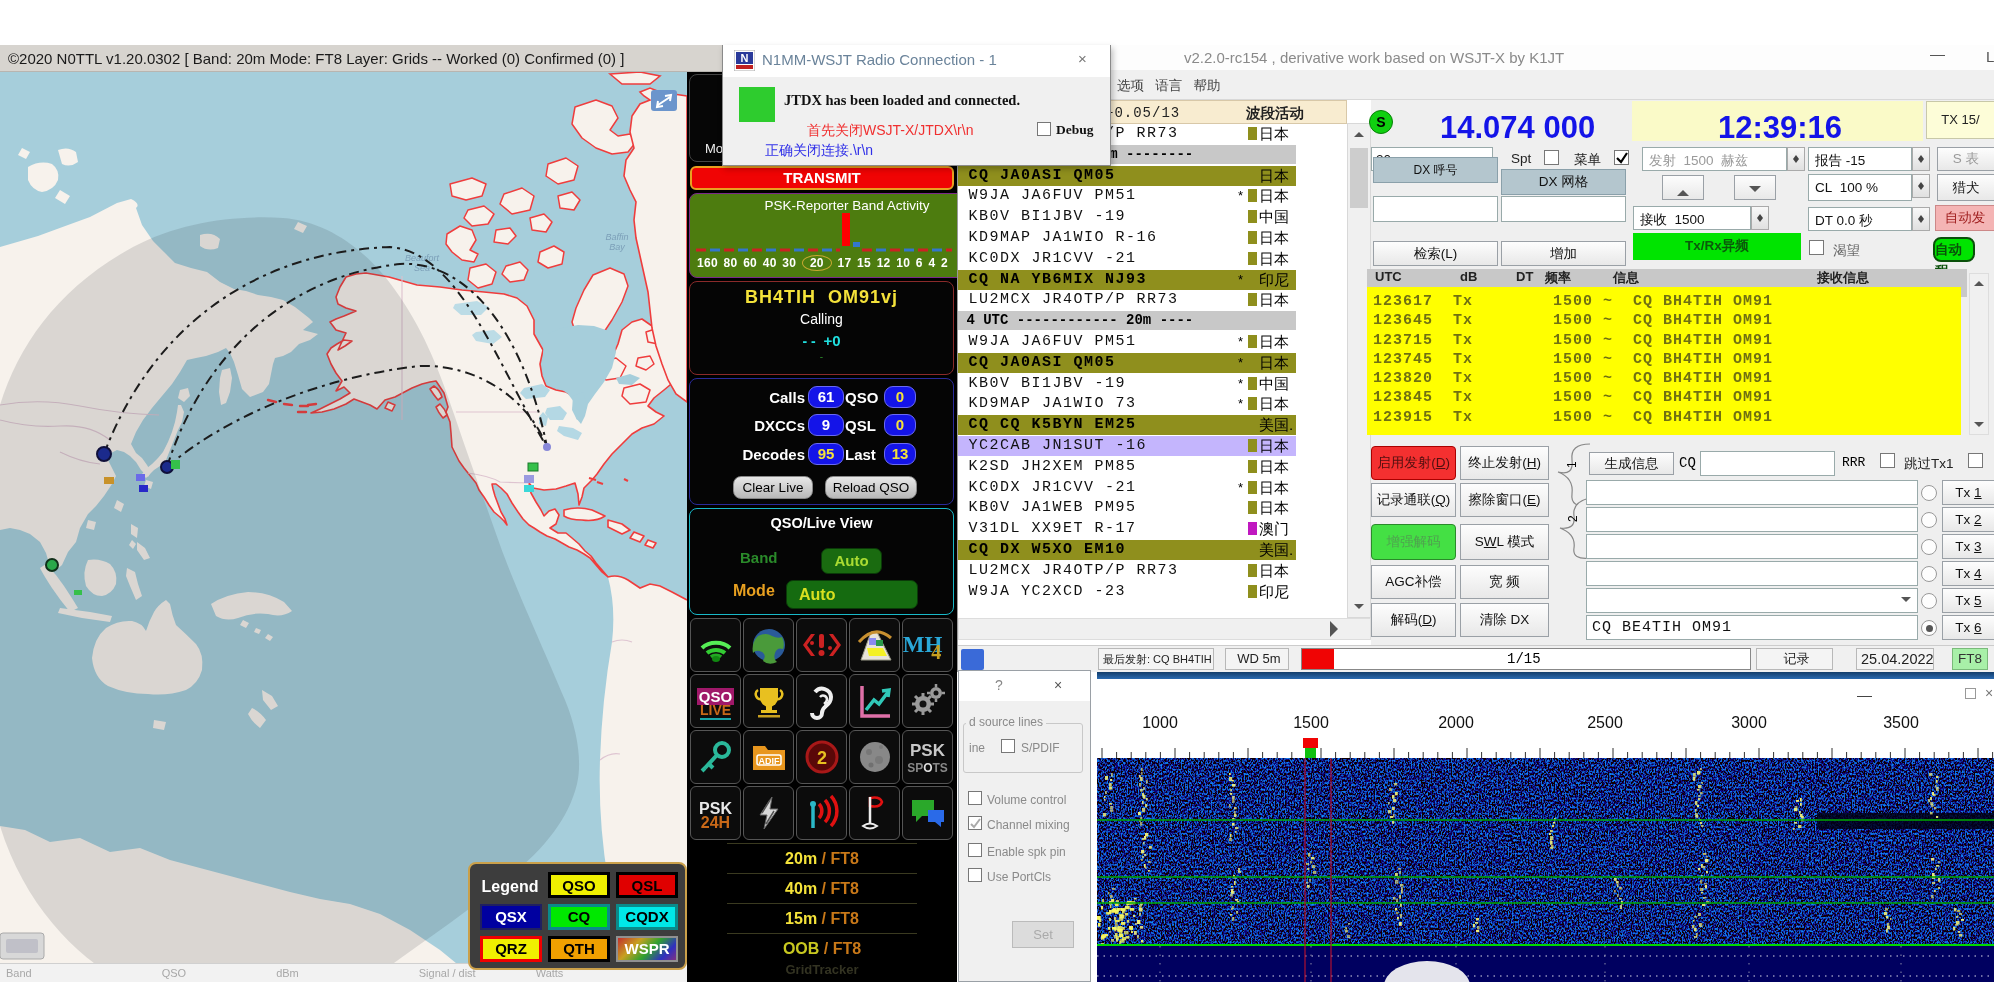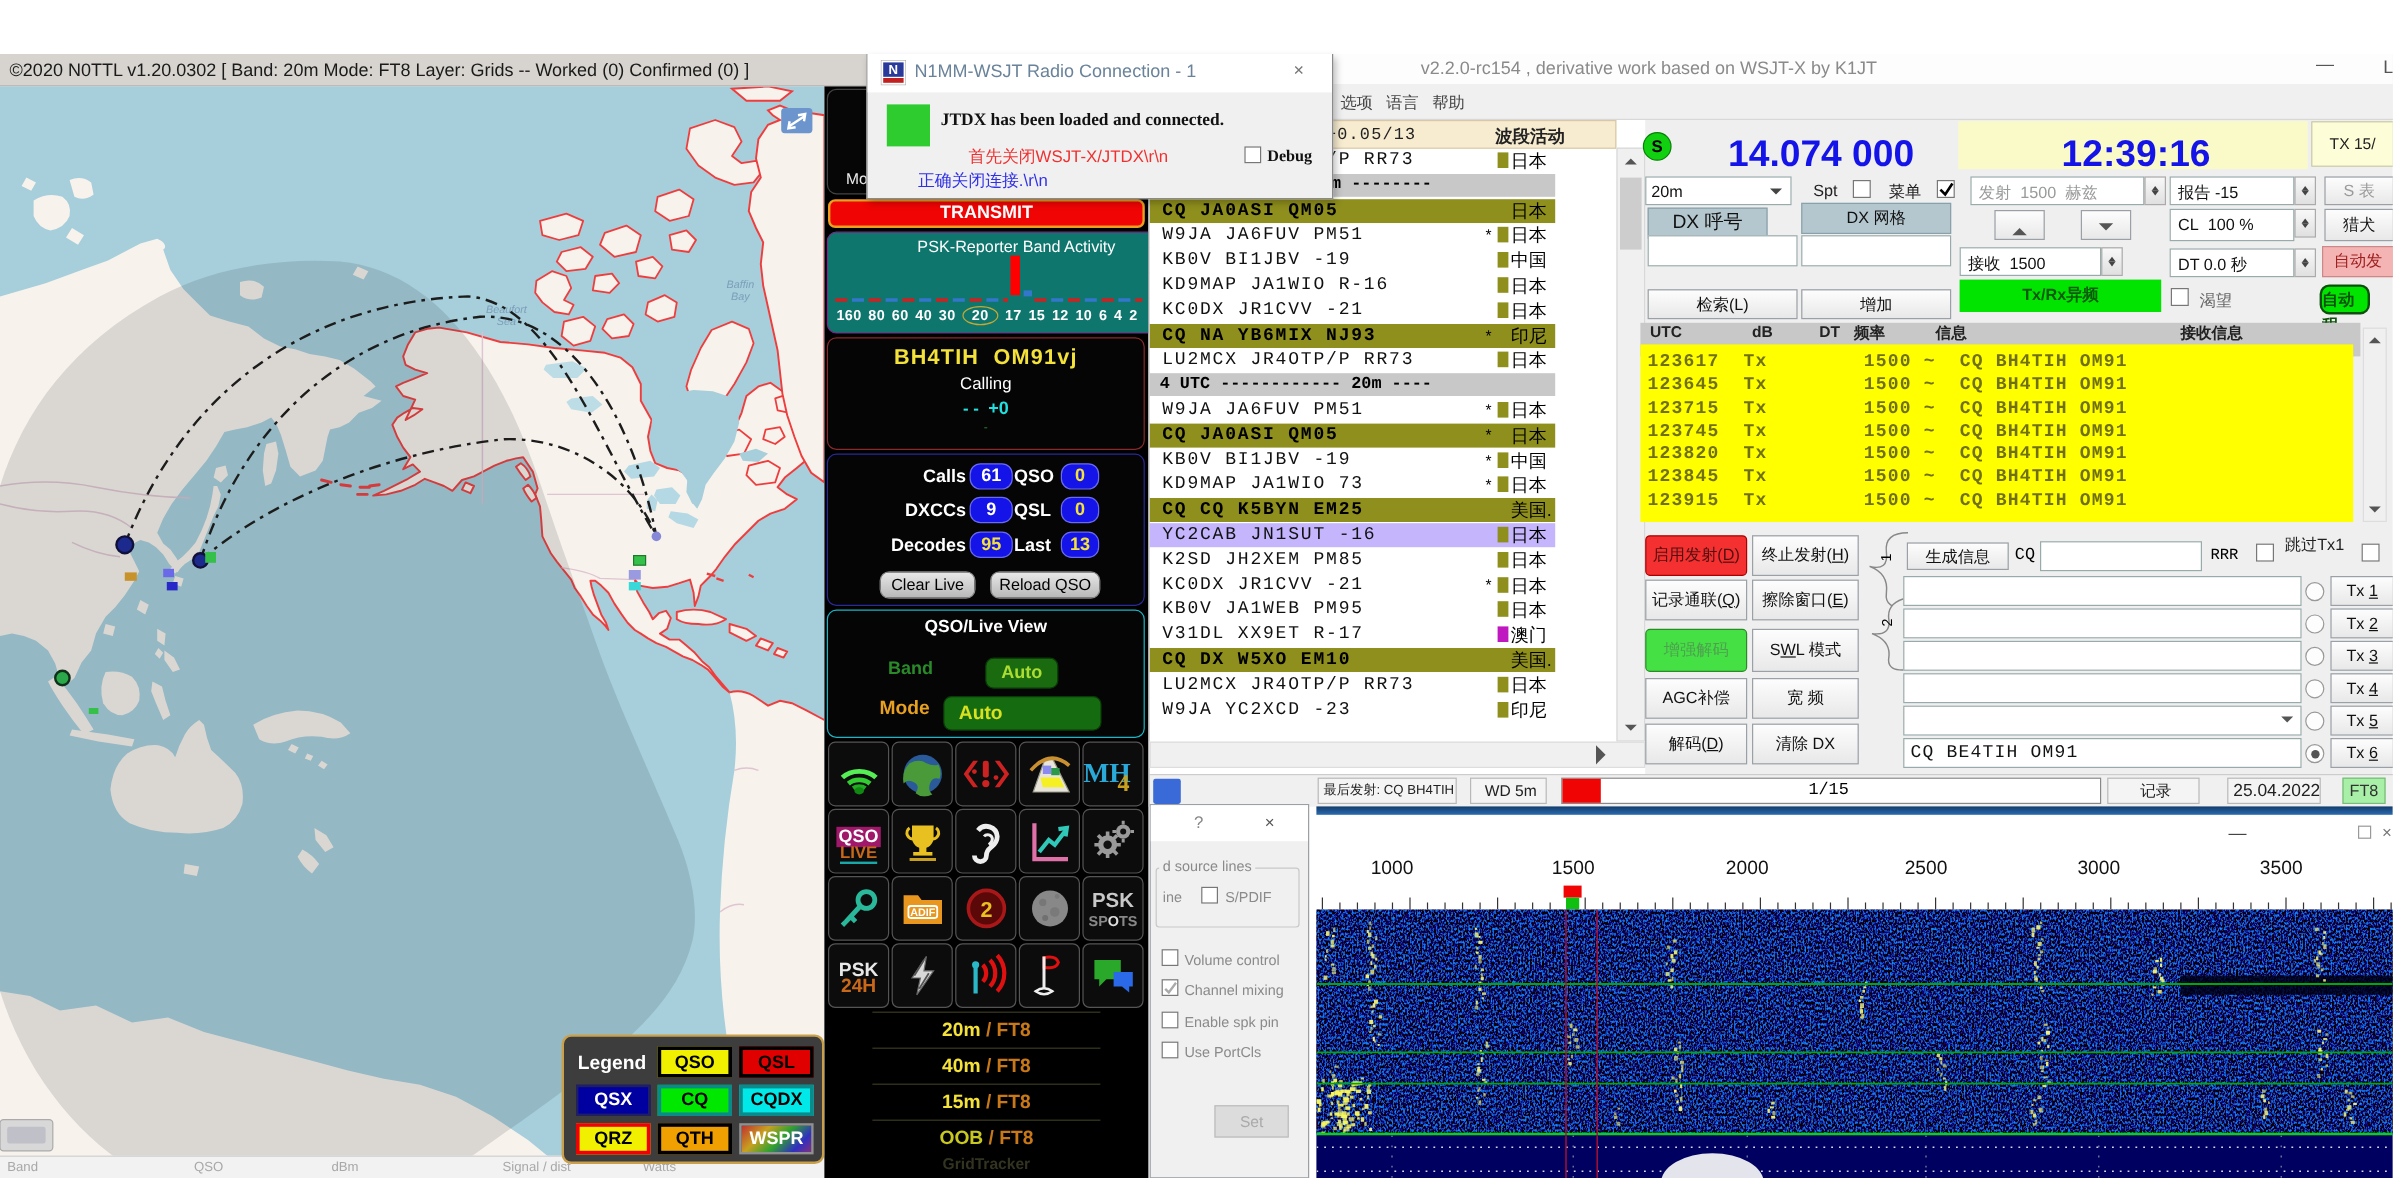--- a/index.html
+++ b/index.html
@@ -144,21 +144,21 @@
 </div>
 <div class="abs" style="left:0;top:891px;width:687px;height:19px;background:#f2f2f2;border-top:1px solid #d0d0d0;color:#a8a8a8;font-size:11px;line-height:19px;white-space:nowrap;overflow:hidden">
 <span style="margin-left:6px">Band</span><span style="margin-left:130px">QSO</span><span style="margin-left:90px">dBm</span><span style="margin-left:120px">Signal / dist</span><span style="margin-left:60px">Watts</span></div>
 </div>
 
 <div class="abs" id="gtpanel" style="left:687px;top:72px;width:270px;height:910px;background:#000;color:#fff">
 <div class="abs" style="left:2px;top:2px;width:266px;height:88px;background:#060606;border:1px solid #444;border-radius:8px">
       <span style="position:absolute;left:15px;top:66px;font-size:13px;color:#eee">Mo</span>
     </div>
 <div class="abs" style="left:3px;top:94px;width:264px;height:24px;background:#f00404;border:2px solid #e8a020;border-radius:6px;color:#fff;font-size:15px;font-weight:bold;text-align:center;line-height:20px">TRANSMIT</div>
-<div class="abs" style="left:2px;top:121px;width:316px;height:85px;background:#0f766e;border:1px solid #7a2a8a;border-radius:8px">
+<div class="abs" style="left:2px;top:121px;width:316px;height:85px;background:#4d7c0f;border:1px solid #7a2a8a;border-radius:8px">
  <div style="text-align:center;font-size:13.5px;color:#fff;margin-top:4px">PSK-Reporter Band Activity</div>
  <div class="abs" style="left:152px;top:19px;width:8px;height:33px;background:#f00"></div>
  <div class="abs" style="left:163px;top:48px;width:7px;height:5px;background:#3377cc"></div>
  <svg class="abs" style="left:0;top:52px" width="265" height="8">
         <g stroke-width="3">
  <line x1="6" y1="4" x2="16" y2="4" stroke="#cc2222"></line>
           <line x1="20" y1="4" x2="30" y2="4" stroke="#3377cc"></line>
  <line x1="34" y1="4" x2="44" y2="4" stroke="#cc2222"></line>
           <line x1="48" y1="4" x2="58" y2="4" stroke="#3377cc"></line>
  <line x1="62" y1="4" x2="72" y2="4" stroke="#cc2222"></line>
@@ -539,21 +539,21 @@
  <div class="abs fld" style="left:279px;top:47px;width:145px;height:24px;color:#9a9a9a">
         <span style="position:absolute;left:6px;top:4px;font-size:13.5px">发射&nbsp;&nbsp;1500&nbsp;&nbsp;赫兹</span>
       </div>
  <span class="abs spin" style="left:424px;top:47px"></span>
  <div class="abs fld" style="left:445px;top:47px;width:104px;height:24px">
         <span style="position:absolute;left:6px;top:4px;font-size:13.5px">报告 -15</span>
       </div>
  <span class="abs spin" style="left:549px;top:47px"></span>
  <div class="abs btn" style="left:574px;top:47px;width:58px;height:24px;line-height:22px;color:#9a9a9a">S 表</div>
  
- <div class="abs" style="left:10px;top:73px;width:100px;height:26px;background:#b4c6ce;border:1px solid #8aa0aa;font-size:16px;text-align:center;line-height:24px;color:#111">DX 呼号</div>
+ <div class="abs" style="left:10px;top:57px;width:125px;height:26px;background:#b4c6ce;border:1px solid #8aa0aa;font-size:12px;text-align:center;line-height:24px;color:#111">DX 呼号</div>
  <div class="abs" style="left:138px;top:69px;width:125px;height:26px;background:#b4c6ce;border:1px solid #8aa0aa;font-size:13.5px;text-align:center;line-height:24px;color:#111">DX 网格</div>
  <div class="abs fld" style="left:10px;top:96px;width:125px;height:26px"></div>
  <div class="abs fld" style="left:138px;top:96px;width:125px;height:26px"></div>
  <div class="abs btn" style="left:299px;top:75px;width:42px;height:25px">
         <span style="position:absolute;left:14px;top:8px;width:0;height:0;border:6px solid transparent;border-bottom-color:#555"></span>
       </div>
  <div class="abs btn" style="left:371px;top:75px;width:42px;height:25px">
         <span style="position:absolute;left:14px;top:10px;width:0;height:0;border:6px solid transparent;border-top-color:#555"></span>
       </div>
  <div class="abs fld" style="left:445px;top:74px;width:104px;height:27px">
@@ -613,21 +613,21 @@
       </svg>
  <svg class="abs" style="left:187px;top:398px" width="48" height="100">
         <path d="M40,0 Q22,4 24,18 Q26,32 10,30 Q26,36 24,50 Q22,62 40,60" fill="#efefef" stroke="#888" stroke-width="1.2"></path>
         <text x="27" y="24" font-size="12" transform="rotate(-90 27 24)">2</text>
       </svg>
  <div class="abs btn" style="left:226px;top:352px;width:85px;height:23px;line-height:21px">生成信息</div>
  <span class="abs" style="left:316px;top:355px;font-size:14px;font-family:'Liberation Mono',monospace">CQ</span>
  <div class="abs fld" style="left:337px;top:351px;width:135px;height:25px"></div>
  <span class="abs" style="left:479px;top:355px;font-size:13px;font-family:'Liberation Mono',monospace">RRR</span>
  <span class="abs cb" style="left:517px;top:353px"></span>
- <span class="abs lbl" style="left:541px;top:345px">跳过Tx1</span>
+ <span class="abs lbl" style="left:541px;top:355px">跳过Tx1</span>
  <span class="abs cb" style="left:605px;top:353px"></span>
  <div class="abs fld" style="left:223px;top:380px;width:332px;height:25px"></div>
 <span class="abs" style="left:558px;top:385px;width:16px;height:16px;border-radius:50%;border:1px solid #999;background:#fdfdfd"></span>
 <span class="abs btn" style="left:579px;top:380px;width:53px;height:25px;line-height:23px">Tx <u>1</u></span>
 <div class="abs fld" style="left:223px;top:407px;width:332px;height:25px"></div>
 <span class="abs" style="left:558px;top:412px;width:16px;height:16px;border-radius:50%;border:1px solid #999;background:#fdfdfd"></span>
 <span class="abs btn" style="left:579px;top:407px;width:53px;height:25px;line-height:23px">Tx <u>2</u></span>
 <div class="abs fld" style="left:223px;top:434px;width:332px;height:25px"></div>
 <span class="abs" style="left:558px;top:439px;width:16px;height:16px;border-radius:50%;border:1px solid #999;background:#fdfdfd"></span>
 <span class="abs btn" style="left:579px;top:434px;width:53px;height:25px;line-height:23px">Tx <u>3</u></span>

